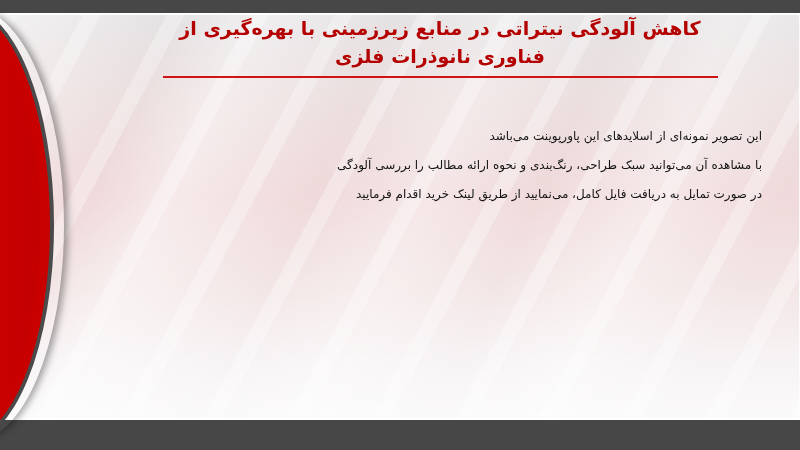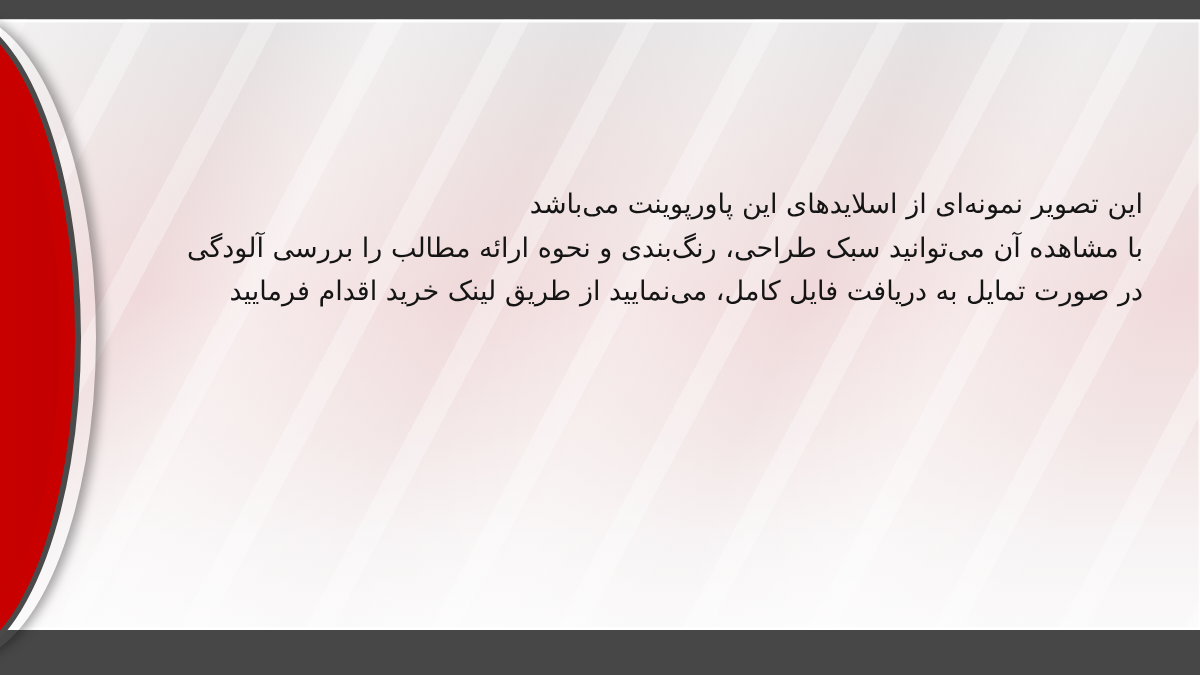--- a/index.html
+++ b/index.html
@@ -115,39 +115,44 @@
   
   .body-block{
     position:absolute;
     left:120px;right:38px;
     top:122px;
     direction:rtl;
     text-align:right;
   }
   .body-line{
     color:#141414;
-    font-size:18px;
+    font-size:12px;
     line-height:29px;
     white-space:nowrap;
   }
   .body-line.l1{padding-left:0;}
 </style>
 </head>
 <body>
 
 <div class="slide">
 
   <div class="panel"></div>
   <div class="panel-top-edge"></div>
   <div class="panel-bottom-edge"></div>
 
   <div class="red-ellipse"></div>
   <div class="red-ellipse-inner"></div>
   <div class="red-ellipse-shadow"></div>
 
+  <div class="title-block">
+    <div class="title-line">کاهش آلودگی نیتراتی در منابع زیرزمینی با بهره‌گیری از</div>
+    <div class="title-line">فناوری نانوذرات فلزی</div>
+    <div class="title-rule"></div>
+  </div>
 
   <div class="body-block">
     <div class="body-line l1">این تصویر نمونه‌ای از اسلایدهای این پاورپوینت می‌باشد</div>
     <div class="body-line">با مشاهده آن می‌توانید سبک طراحی، رنگ‌بندی و نحوه ارائه مطالب را بررسی آلودگی</div>
     <div class="body-line">در صورت تمایل به دریافت فایل کامل، می‌نمایید از طریق لینک خرید اقدام فرمایید</div>
   </div>
 
 </div>
 
 </body></html>

